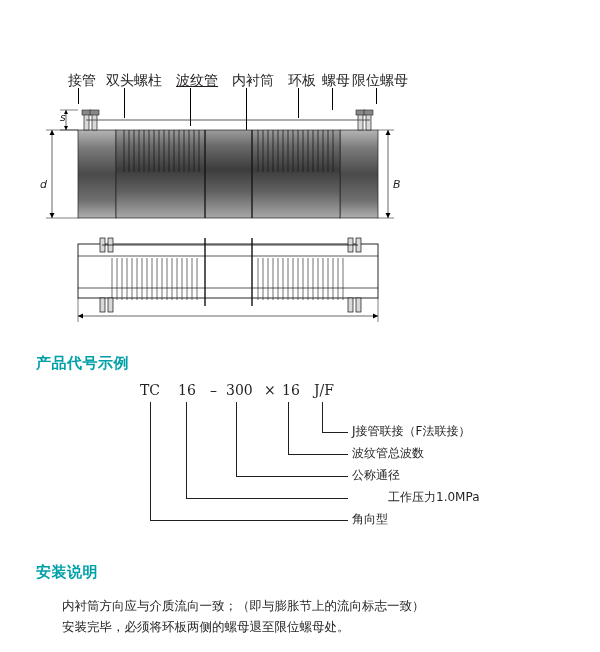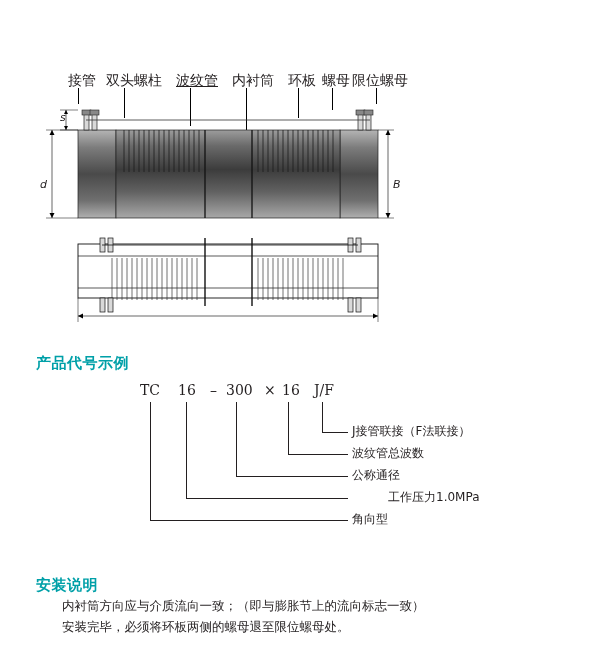--- a/index.html
+++ b/index.html
@@ -23,21 +23,21 @@
   .section-title {
     position: absolute;
     font-size: 15px;
     font-weight: bold;
     color: #00a0a8;
     letter-spacing: 0.5px;
     white-space: nowrap;
   }
   #title-1 { left: 36px; top: 12px; }
   #title-2 { left: 36px; top: 354px; }
-  #title-3 { left: 36px; top: 563px; margin-top: 13px; }
+  #title-3 { left: 36px; top: 563px; }
 
   
   .fig1 {
     position: absolute;
     left: 0;
     top: 48px;
     width: 600px;
     height: 290px;
   }
   .callout-label {

